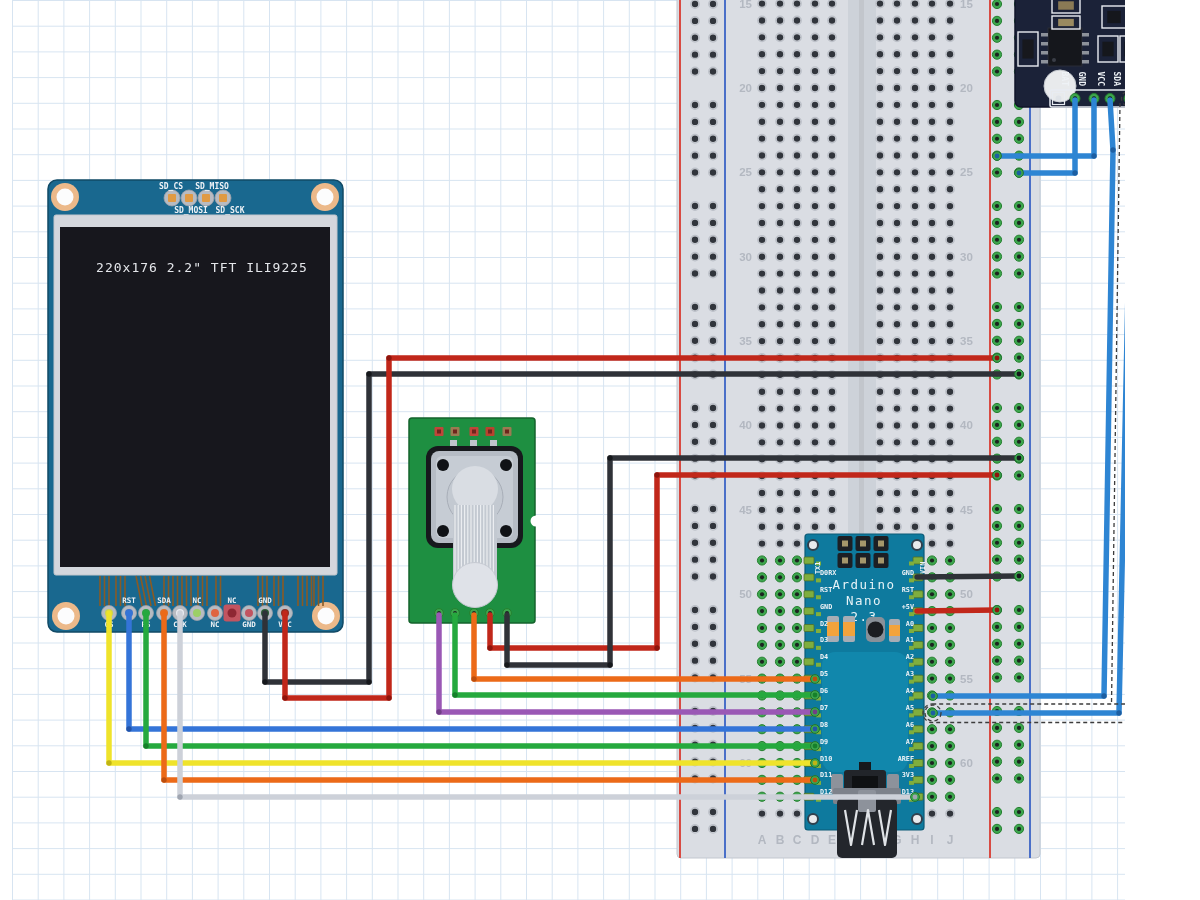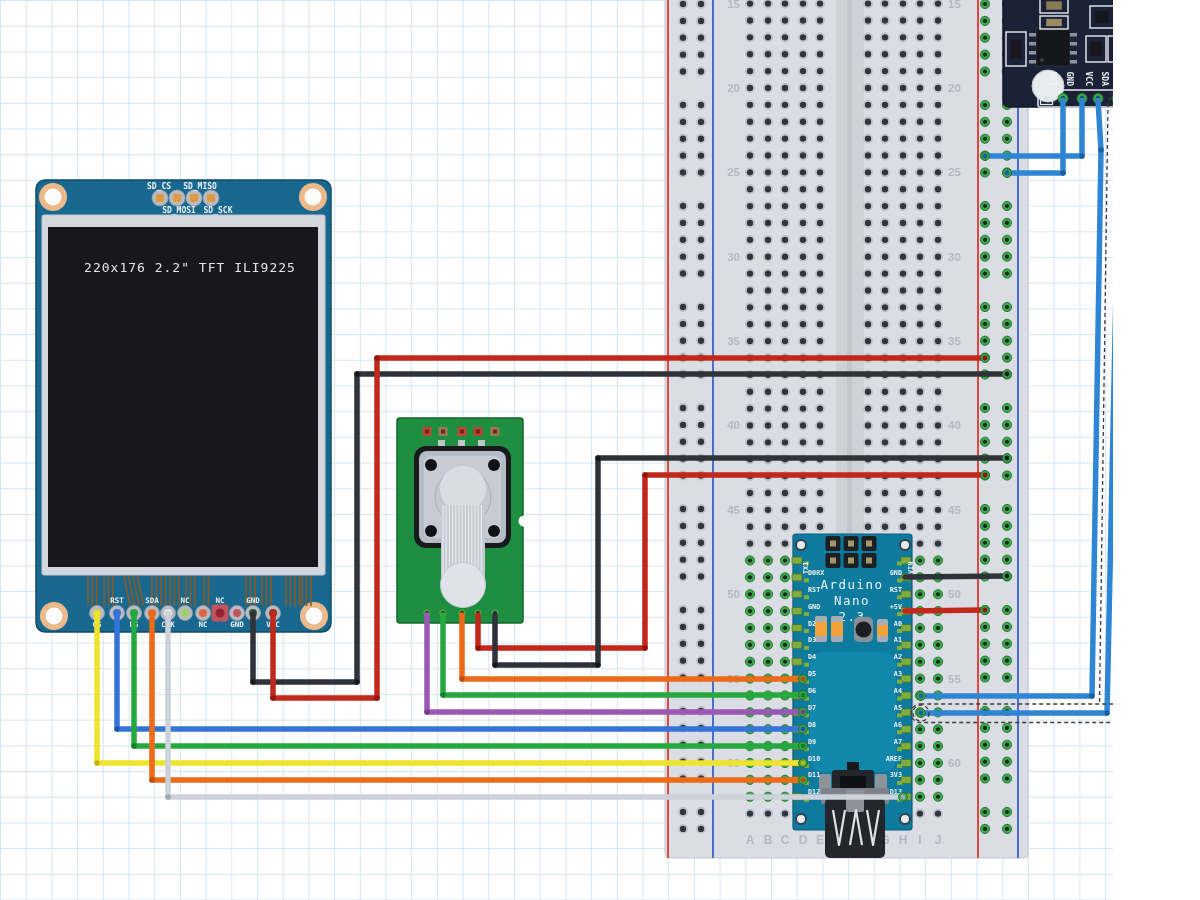--- a/index.html
+++ b/index.html
@@ -1,17 +1,17 @@
 <!DOCTYPE html>
 <html><head>
 <meta charset="utf-8">
 <style>
   html,body{margin:0;padding:0;background:#fff;}
   #stage{position:relative;width:1113px;height:900px;overflow:hidden;
-         font-family:"Liberation Sans",sans-serif;}
+         font-family:"Liberation Sans",sans-serif;margin-left:12px;}
   svg{position:absolute;left:0;top:0;}
   svg text{user-select:none;}
 </style>
 </head>
 <body>
 
 <div id="stage">
     <svg width="1200" height="900" viewBox="0 0 1200 900">
       <defs>
         <pattern id="grid" width="25.7" height="25.7" patternUnits="userSpaceOnUse">

